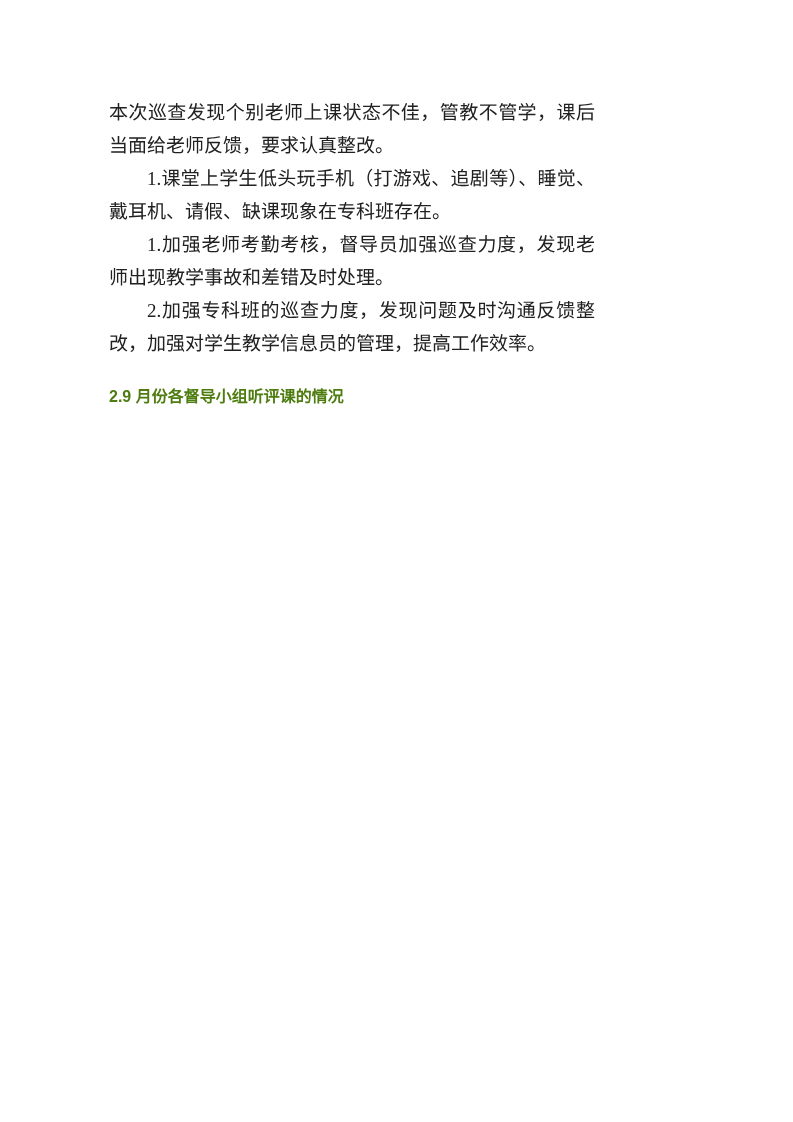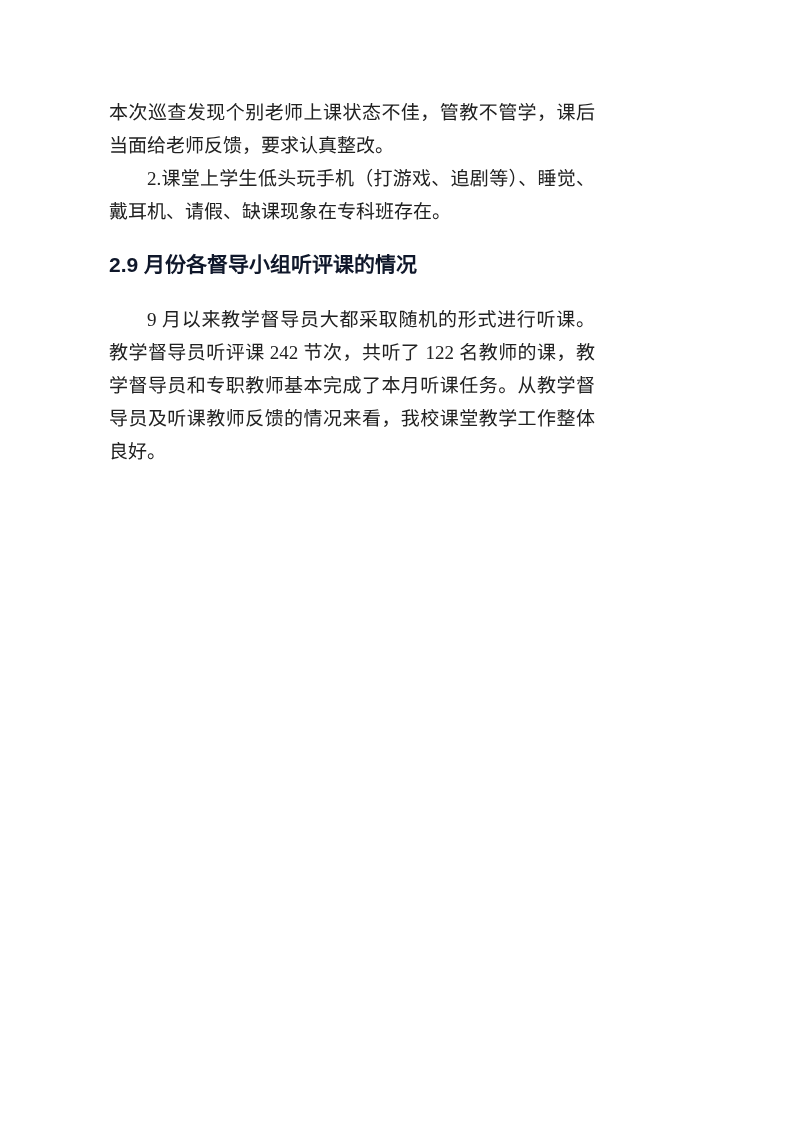--- a/index.html
+++ b/index.html
@@ -26,28 +26,29 @@
     text-justify: inter-character;
     text-indent: 2em;
     word-break: break-all;
   }
   .para.no-indent {
     text-indent: 0;
   }
   .heading {
     font-family: "Liberation Sans", "DejaVu Sans", sans-serif;
     font-weight: bold;
-    font-size: 21px;
+    font-size: 16px;
     line-height: 28px;
-    color: #0f172a;
-    margin: 23px 0 24px 0;
+    color: #4d7c0f;
+    margin: 23px 0 14px 0;
     text-indent: 0;
   }
 </style>
 </head>
 <body>
 
 <div class="page">
   <p class="para no-indent">本次巡查发现个别老师上课状态不佳，管教不管学，课后当面给老师反馈，要求认真整改。</p>
-  <p class="para">2.课堂上学生低头玩手机（打游戏、追剧等）、睡觉、戴耳机、请假、缺课现象在专科班存在。</p>
+  <p class="para">1.课堂上学生低头玩手机（打游戏、追剧等）、睡觉、戴耳机、请假、缺课现象在专科班存在。</p>
+  <p class="para">1.加强老师考勤考核，督导员加强巡查力度，发现老师出现教学事故和差错及时处理。</p>
+  <p class="para">2.加强专科班的巡查力度，发现问题及时沟通反馈整改，加强对学生教学信息员的管理，提高工作效率。</p>
   <h2 class="heading">2.9 月份各督导小组听评课的情况</h2>
-  <p class="para">9 月以来教学督导员大都采取随机的形式进行听课。教学督导员听评课 242 节次，共听了 122 名教师的课，教学督导员和专职教师基本完成了本月听课任务。从教学督导员及听课教师反馈的情况来看，我校课堂教学工作整体良好。</p>
 </div>
 
 </body></html>

